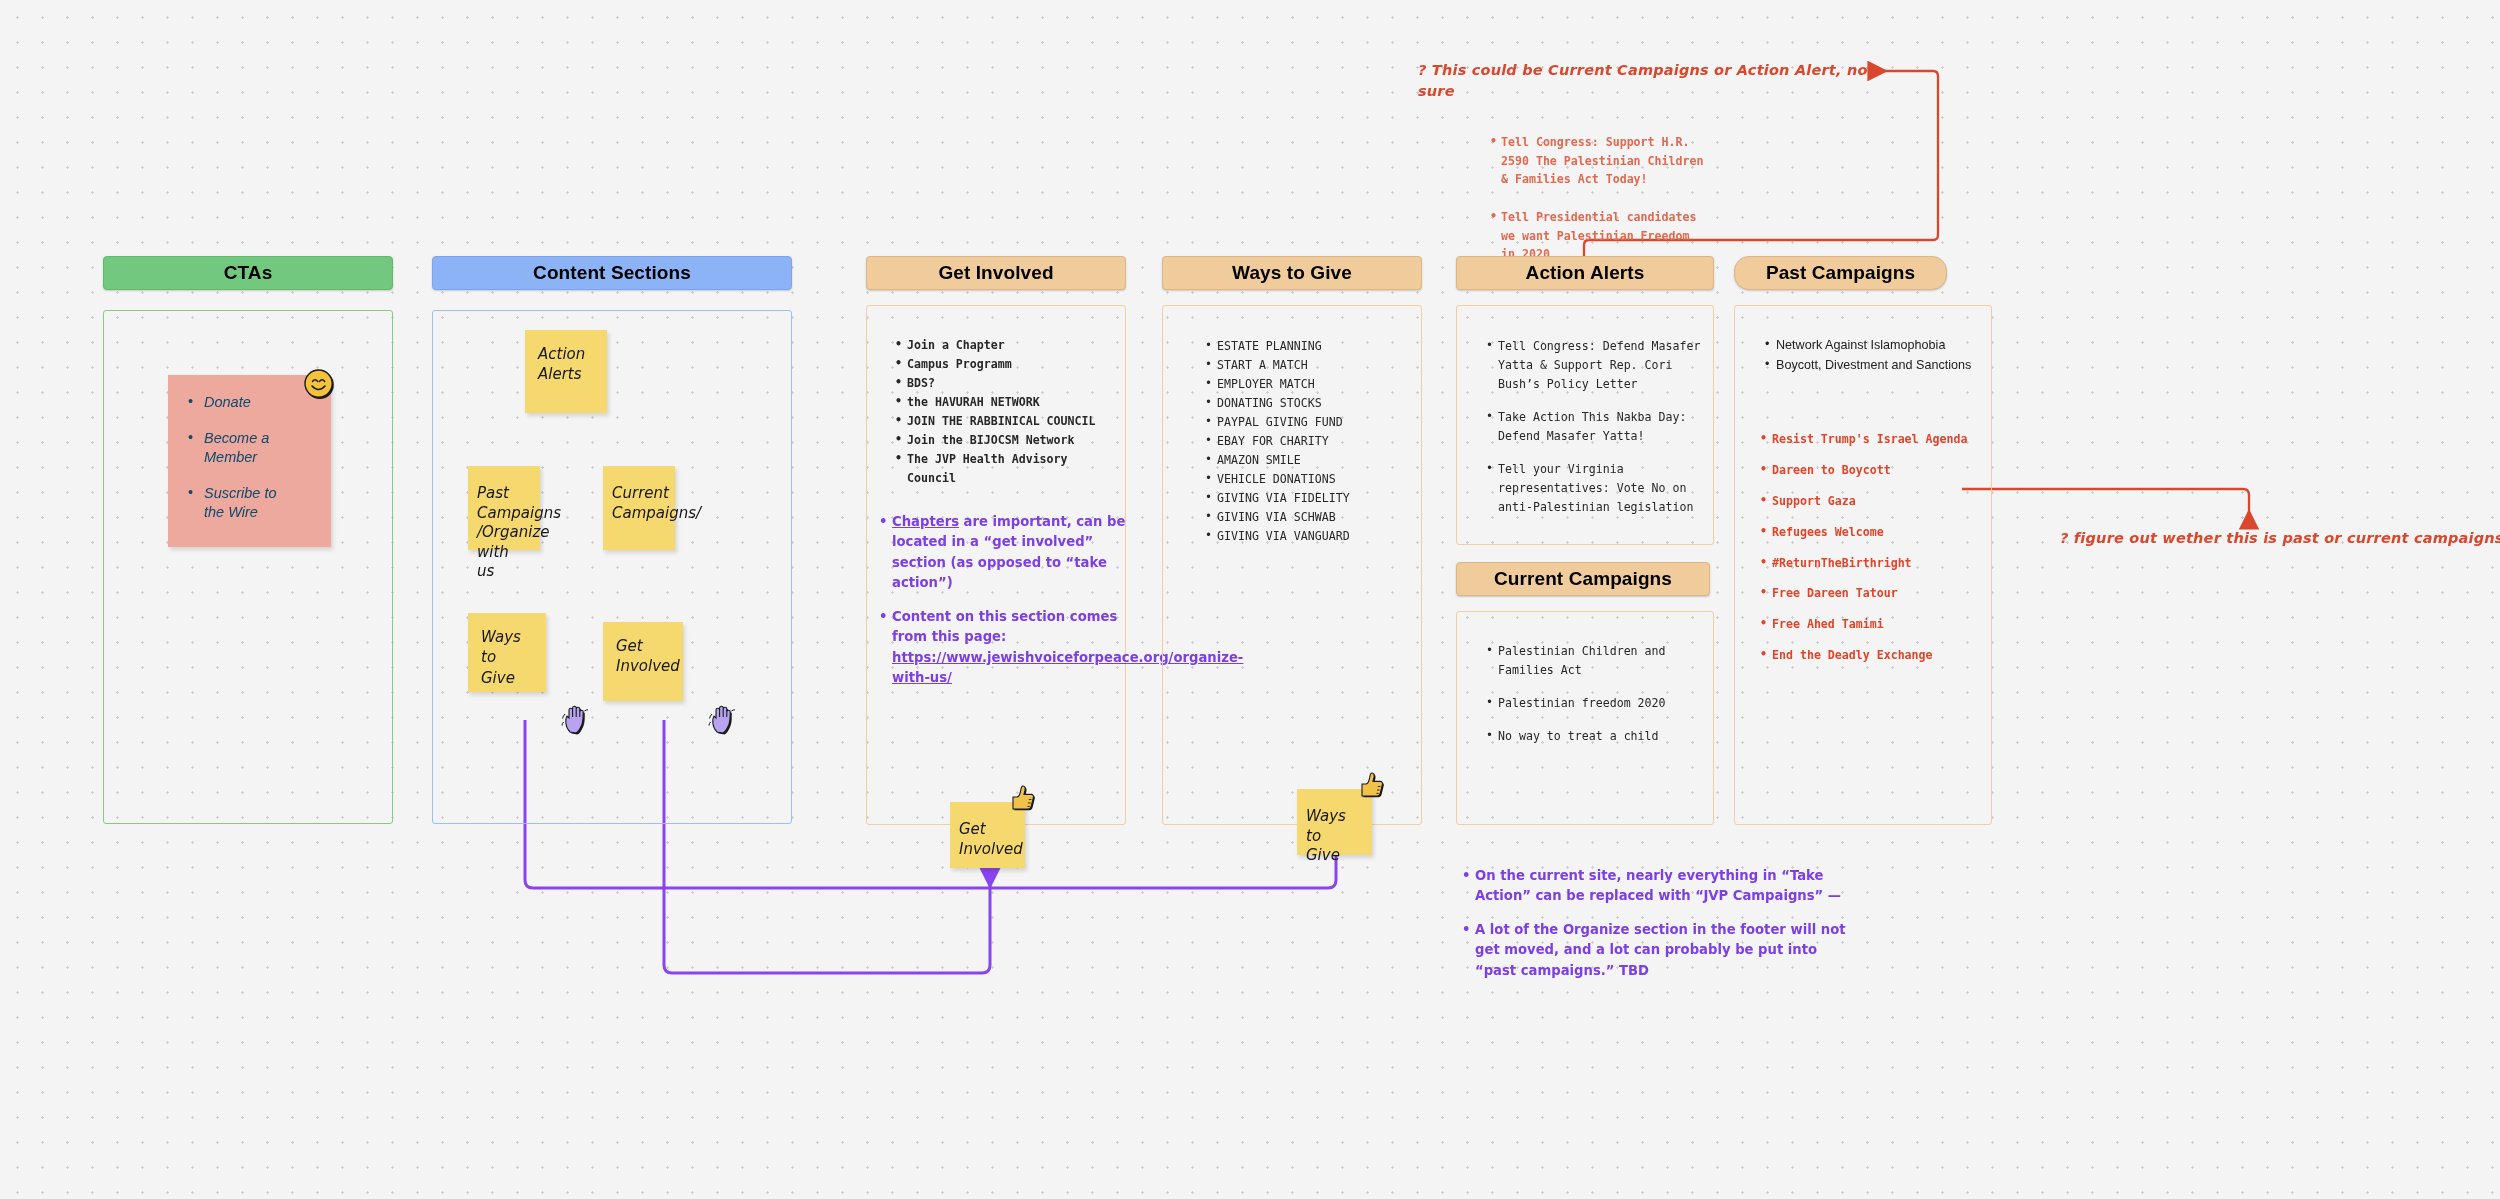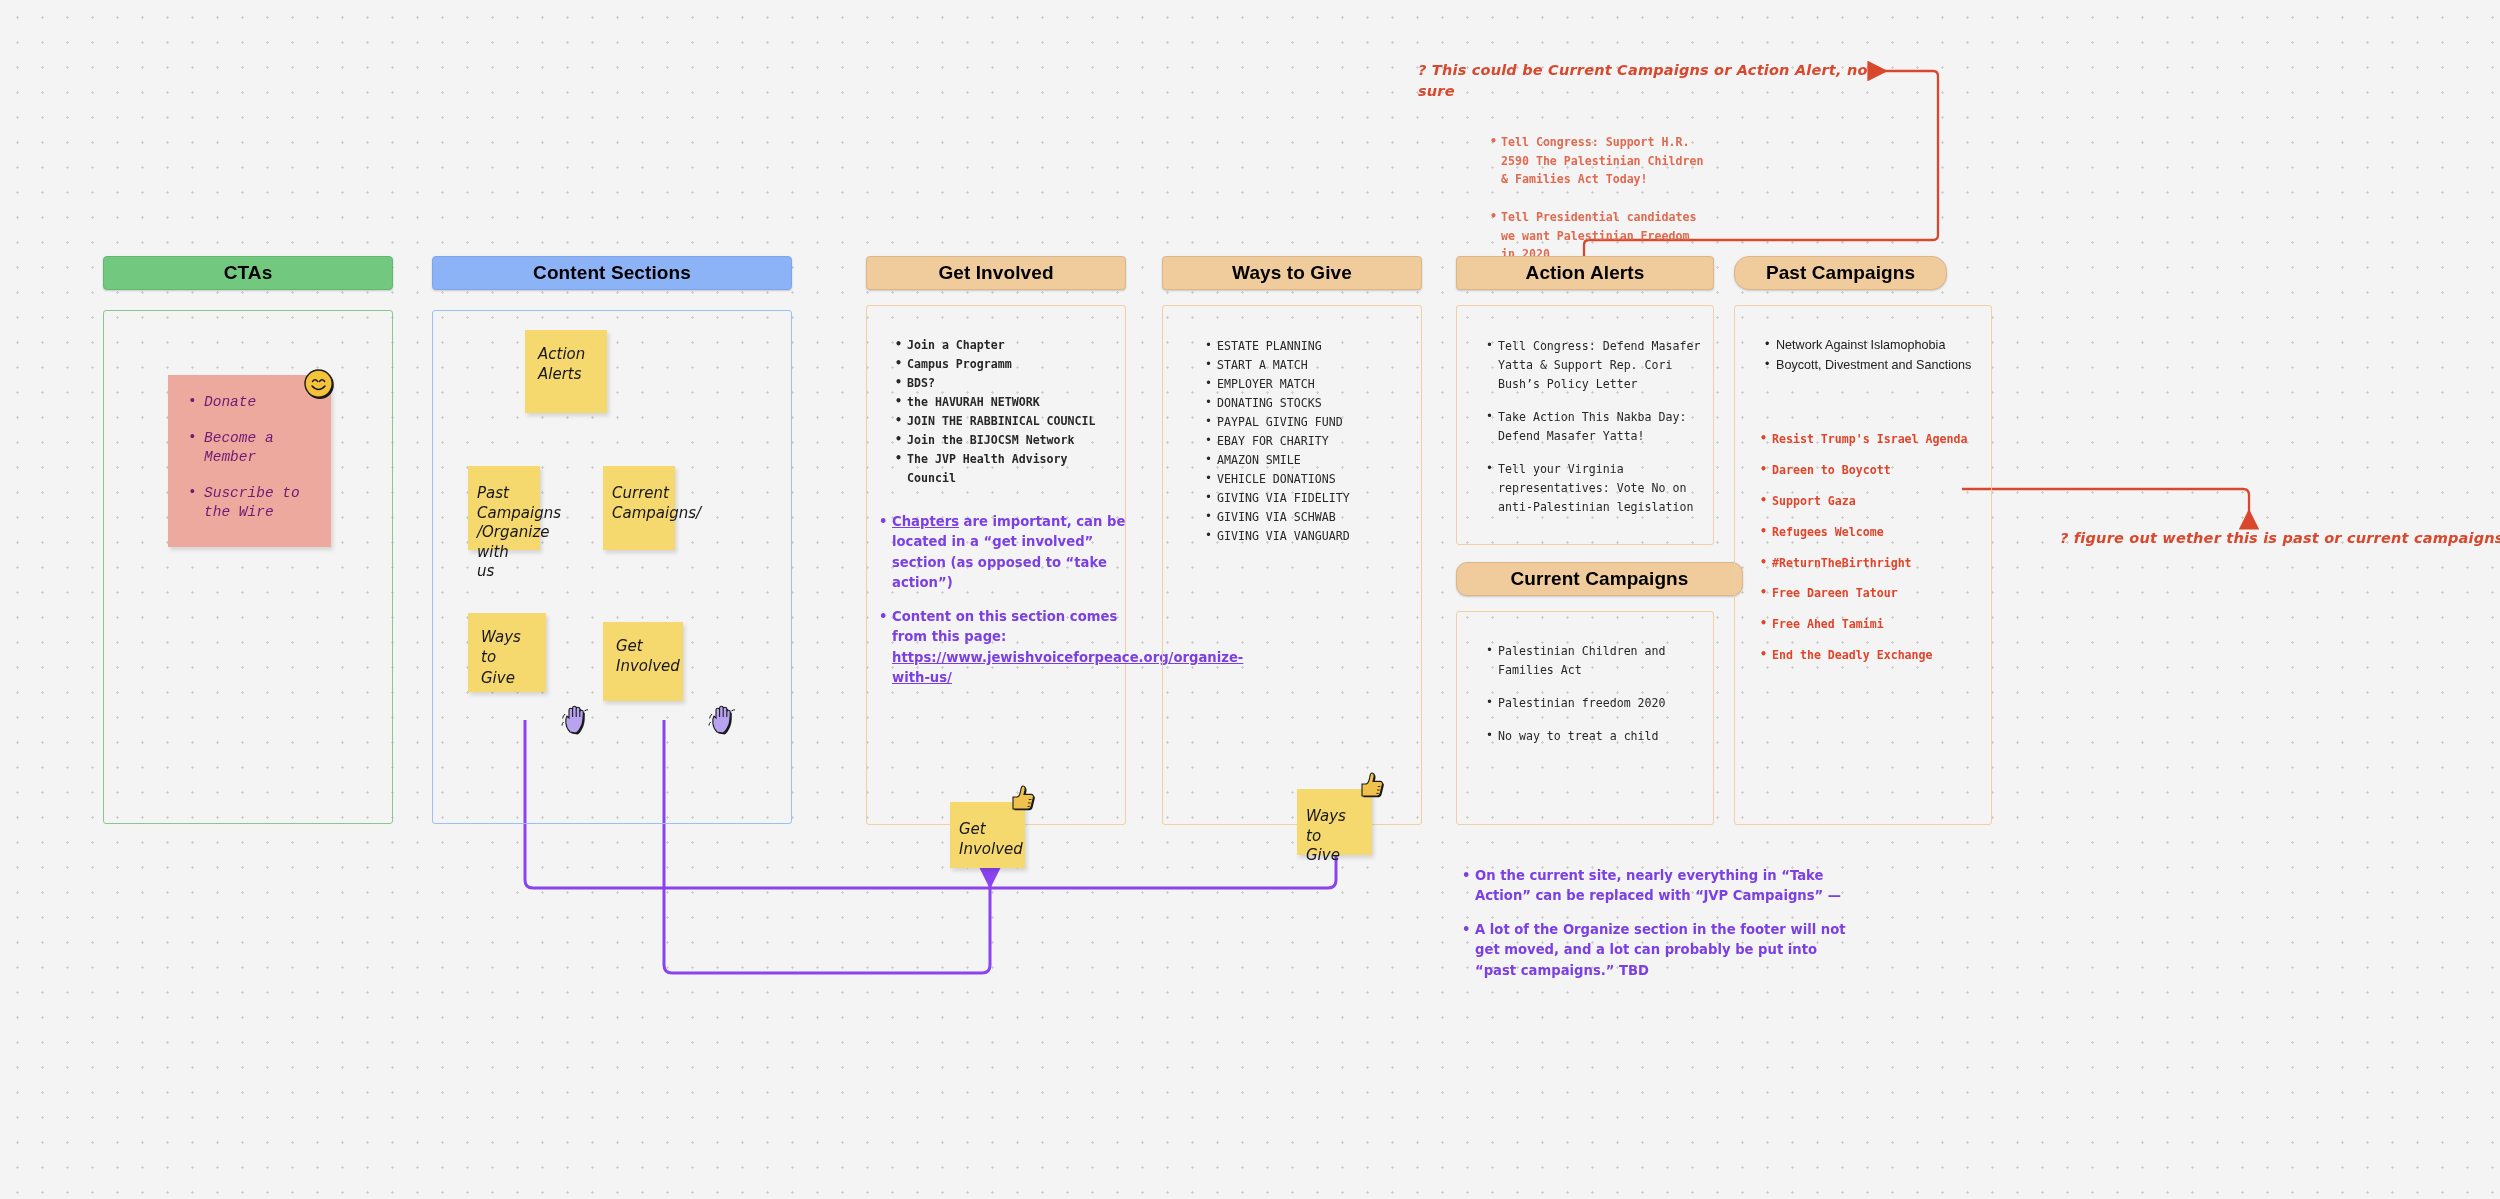--- a/index.html
+++ b/index.html
@@ -56,25 +56,25 @@
   .sticky.small { font-size: 15px; line-height:1.3; padding:18px 9px; }
 
   .pinknote {
     position:absolute;
     background:#eda99d;
     box-shadow: 2px 3px 4px rgba(0,0,0,.13);
     padding: 18px 20px;
   }
   .pinknote ul { list-style: none; }
   .pinknote li {
-    font-family:Liberation Mono, monospace;
+    font-family:Liberation Sans, sans-serif;
     font-style: italic;
     font-size: 14.5px;
     line-height:1.35;
-    color:#701a75;
+    color:#0c4a6e;
     margin-bottom: 16px;
     position:relative;
     padding-left: 16px;
     white-space: pre-line;
   }
   .pinknote li:last-child { margin-bottom:16px; }
   .pinknote li:before {
     content:"\2022"; position:absolute; left:0; top:-1px; font-style:normal;
   }
 
@@ -330,21 +330,21 @@
     <li>Tell Congress: Defend Masafer
 Yatta &amp; Support Rep. Cori
 Bush’s Policy Letter</li>
     <li>Take Action This Nakba Day:
 Defend Masafer Yatta!</li>
     <li>Tell your Virginia
 representatives: Vote No on
 anti-Palestinian legislation</li>
   </ul>
 
-  <div class="col-head head-orange" style="left:1456px; top:562px; width:287px;border-radius:11px;">Current Campaigns</div>
+  <div class="col-head head-orange" style="left:1456px; top:562px; width:254px;">Current Campaigns</div>
   <div class="frame frame-orange" style="left:1456px; top:611px; width:258px; height:214px;"></div>
 
   <ul class="mono-list spaced" style="left:1486px; top:642px; width:230px;">
     <li>Palestinian Children and
 Families Act</li>
     <li>Palestinian freedom 2020</li>
     <li>No way to treat a child</li>
   </ul>
 
   <div class="col-head head-orange" style="left:1734px; top:256px; width:213px;border-radius:15px;">Past Campaigns</div>

